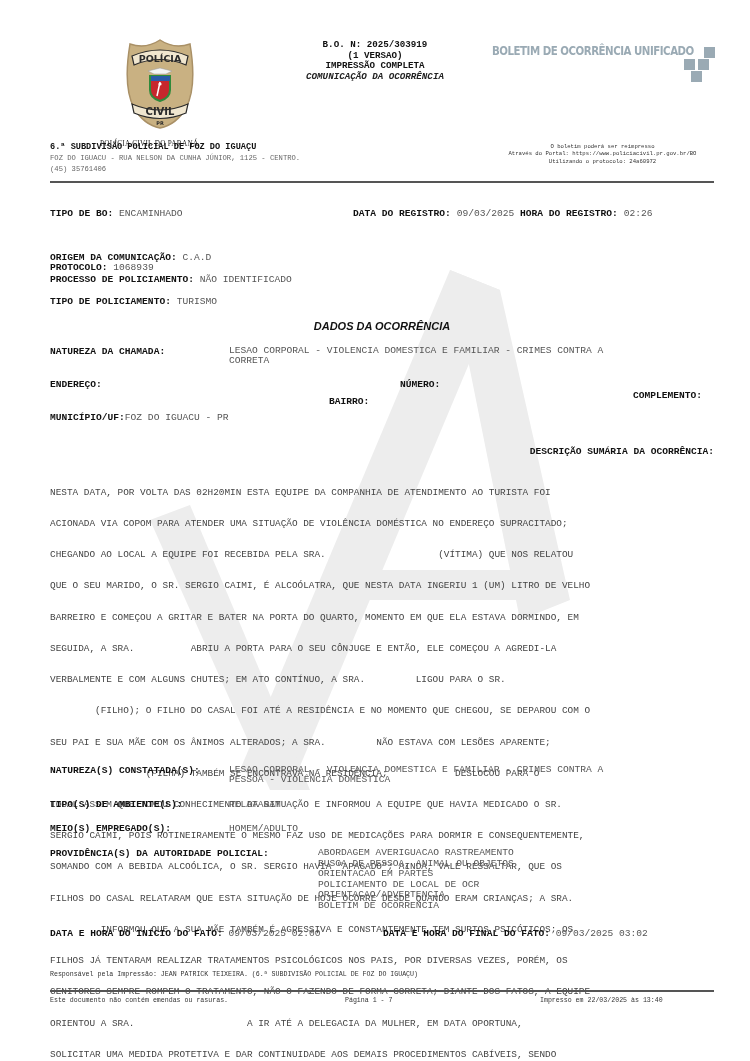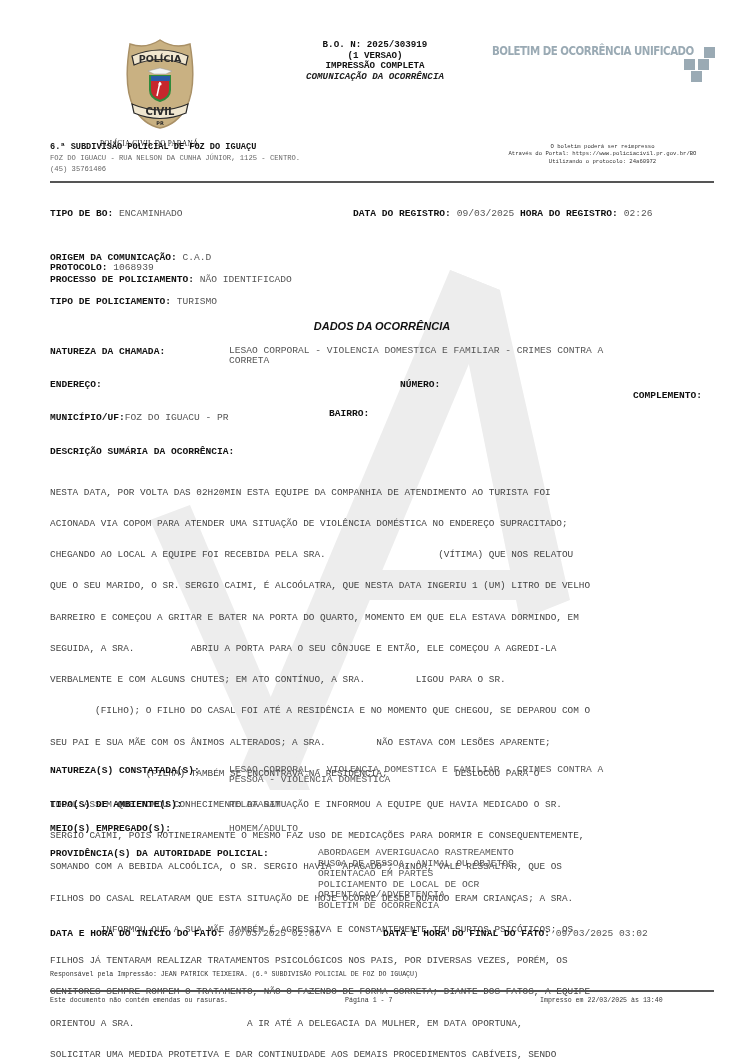--- a/index.html
+++ b/index.html
@@ -101,23 +101,23 @@
     <div>CORRETA</div>
   </div>
 
   <div class="abs f9 lbl" style="left:50px; top:379px;">ENDEREÇO:</div>
   <div class="abs f9 lbl" style="left:400px; top:379px;">NÚMERO:</div>
   <div class="abs f9 lbl" style="left:633px; top:390px;">COMPLEMENTO:</div>
 
   <div class="abs f9" style="left:50px; top:412px;">
     <span class="lbl">MUNICÍPIO/UF:</span><span class="val">FOZ DO IGUACU - PR</span>
   </div>
-  <div class="abs f9 lbl" style="left:329px; top:408px;">BAIRRO:</div>
+  <div class="abs f9 lbl" style="left:329px; top:396px;">BAIRRO:</div>
 
-  <div class="abs f9 lbl" style="left:50px; top:446px; width:664px; text-align:left;">DESCRIÇÃO SUMÁRIA DA OCORRÊNCIA:</div>
+  <div class="abs f9 lbl" style="left:50px; top:446px; width:664px; text-align:right;">DESCRIÇÃO SUMÁRIA DA OCORRÊNCIA:</div>
 
   <div class="desc">
     <div>NESTA DATA, POR VOLTA DAS 02H20MIN ESTA EQUIPE DA COMPANHIA DE ATENDIMENTO AO TURISTA FOI</div>
     <div>ACIONADA VIA COPOM PARA ATENDER UMA SITUAÇÃO DE VIOLÊNCIA DOMÉSTICA NO ENDEREÇO SUPRACITADO;</div>
     <div>CHEGANDO AO LOCAL A EQUIPE FOI RECEBIDA PELA SRA.                    (VÍTIMA) QUE NOS RELATOU</div>
     <div>QUE O SEU MARIDO, O SR. SERGIO CAIMI, É ALCOÓLATRA, QUE NESTA DATA INGERIU 1 (UM) LITRO DE VELHO</div>
     <div>BARREIRO E COMEÇOU A GRITAR E BATER NA PORTA DO QUARTO, MOMENTO EM QUE ELA ESTAVA DORMINDO, EM</div>
     <div>SEGUIDA, A SRA.          ABRIU A PORTA PARA O SEU CÔNJUGE E ENTÃO, ELE COMEÇOU A AGREDI-LA</div>
     <div>VERBALMENTE E COM ALGUNS CHUTES; EM ATO CONTÍNUO, A SRA.         LIGOU PARA O SR.</div>
     <div>        (FILHO); O FILHO DO CASAL FOI ATÉ A RESIDÊNCIA E NO MOMENTO QUE CHEGOU, SE DEPAROU COM O</div>

